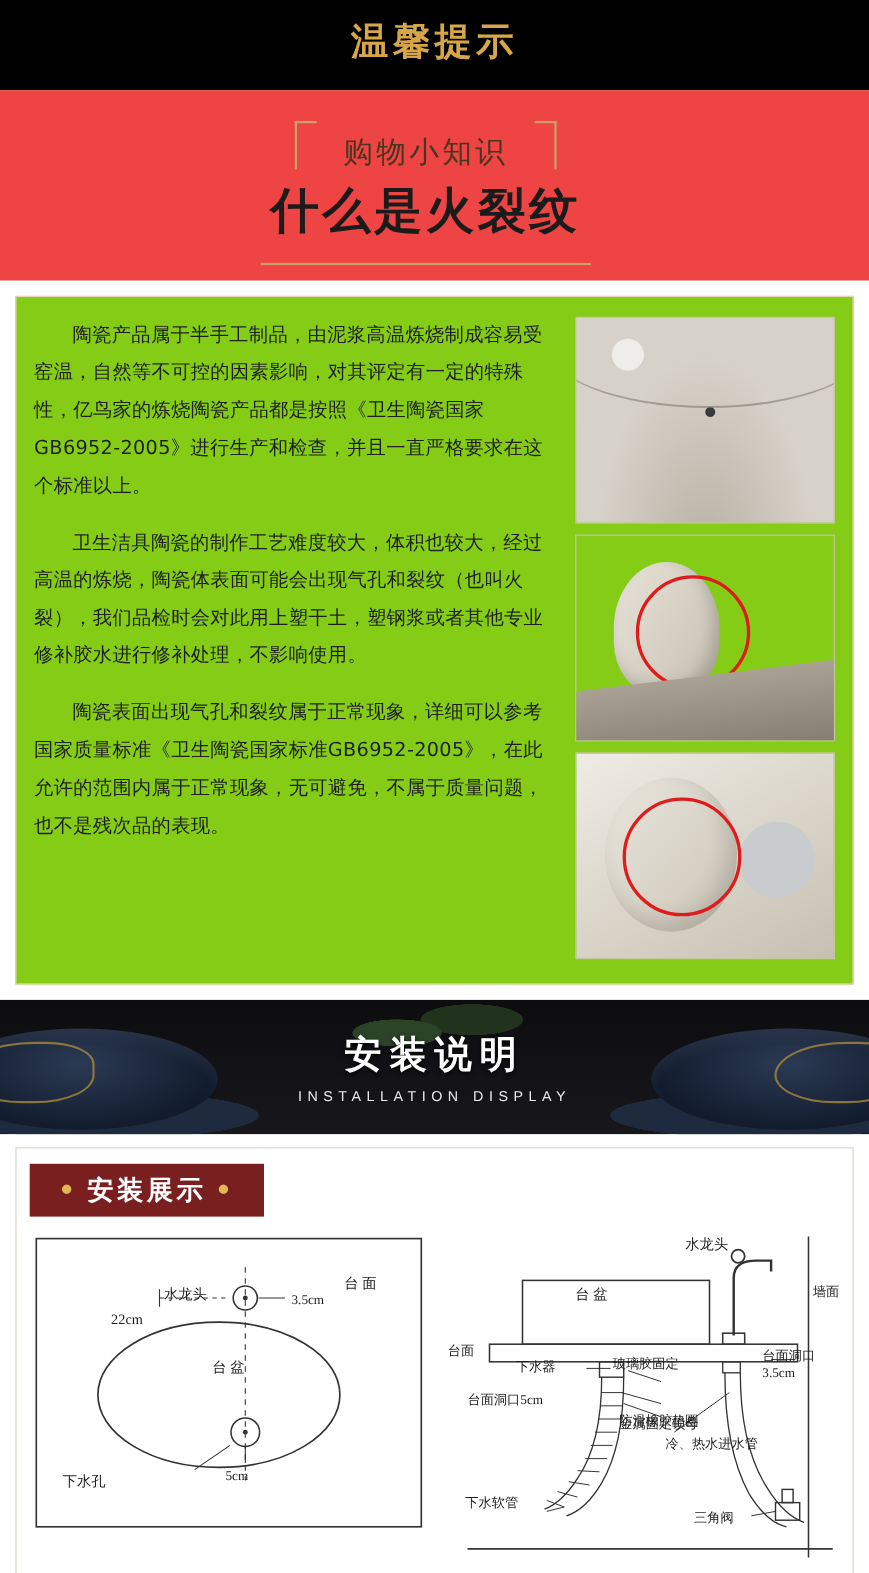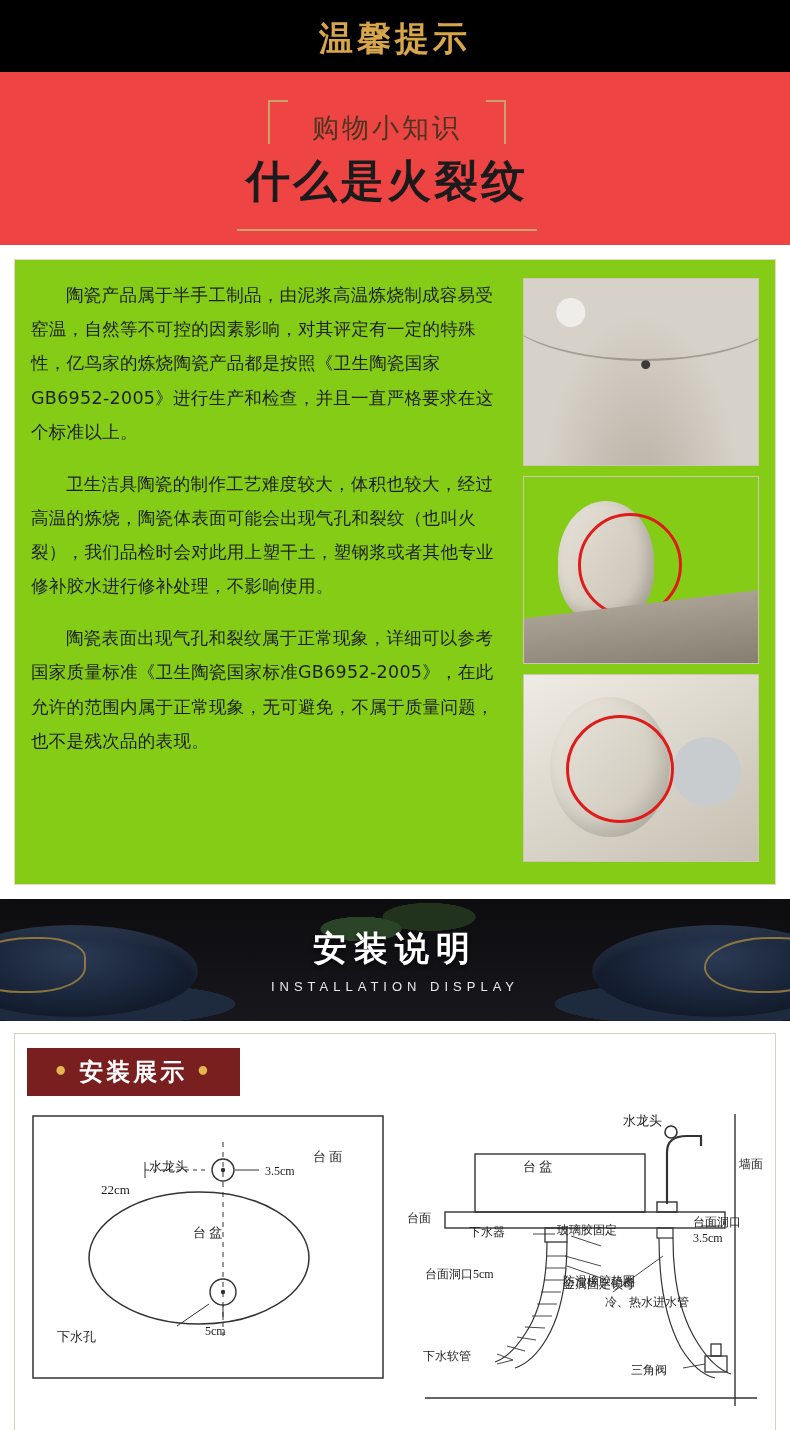--- a/index.html
+++ b/index.html
@@ -7,21 +7,21 @@
     width: 790px;
     background: #ffffff;
     font-family: "Liberation Sans", "DejaVu Sans", sans-serif;
     color: #2b2b2b;
   }
   .page { width: 790px; position: relative; overflow: hidden; }
 
   
   .top-banner {
     background: #000000;
-    padding: 16px 0 12px 0;
+    padding: 16px 0 22px 0;
     text-align: center;
   }
   .top-banner .tb-title {
     color: #d8a64a;
     font-size: 34px;
     font-weight: bold;
     letter-spacing: 4px;
     line-height: 1.3;
     font-family: "DejaVu Sans", sans-serif;
   }
@@ -385,21 +385,21 @@
           <line x1="278" y1="262" x2="300" y2="258" stroke="#333" stroke-width="0.9"></line>
         </svg>
         <div class="lab" style="left:218px; top:6px;">水龙头</div>
         <div class="lab lab-sm" style="left:334px; top:50px;">墙面</div>
         <div class="lab" style="left:118px; top:52px;">台 盆</div>
         <div class="lab lab-sm" style="left:64px; top:118px;">下水器</div>
         <div class="lab lab-sm" style="left:152px; top:116px;">玻璃胶固定</div>
         <div class="lab lab-sm" style="left:2px; top:104px;">台面</div>
         <div class="lab lab-sm" style="left:288px; top:108px; white-space:pre-line; text-align:left;">台面洞口
 3.5cm</div>
-        <div class="lab lab-sm" style="left:20px; top:160px;">台面洞口5cm</div>
+        <div class="lab lab-sm" style="left:20px; top:148px;">台面洞口5cm</div>
         <div class="lab lab-sm" style="left:158px; top:167px;">防滑橡胶垫圈</div>
         <div class="lab lab-sm" style="left:158px; top:170px;">金属固定锁母</div>
         <div class="lab lab-sm" style="left:200px; top:188px;">冷、热水进水管</div>
         <div class="lab lab-sm" style="left:18px; top:242px;">下水软管</div>
         <div class="lab lab-sm" style="left:226px; top:256px;">三角阀</div>
 
       </div>
 
     </div>
   </div>

